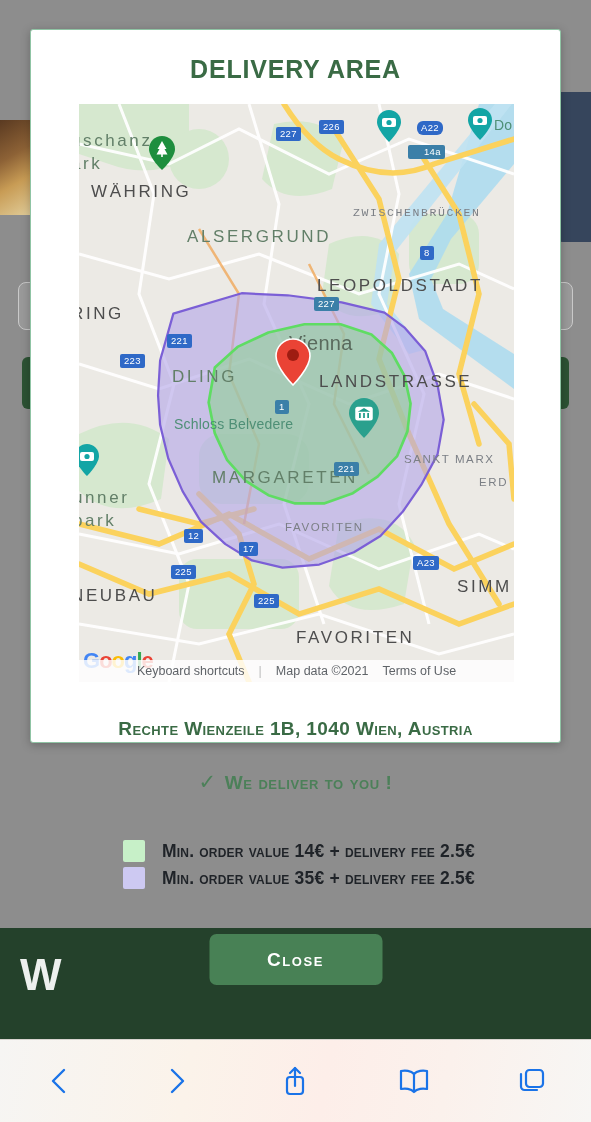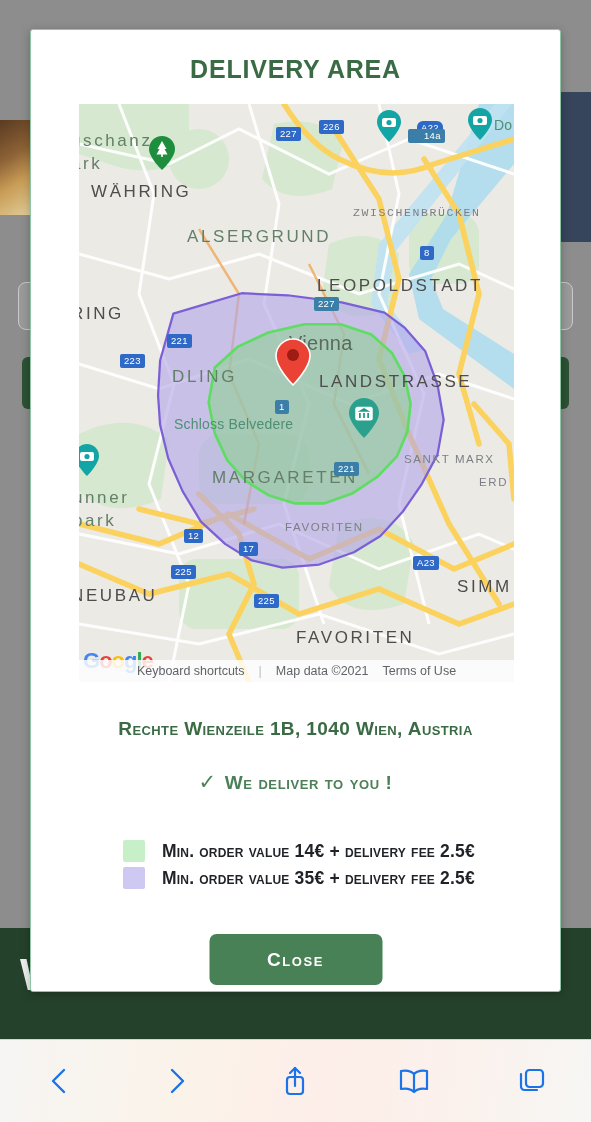--- a/index.html
+++ b/index.html
@@ -14,21 +14,21 @@
   .bg-hero2{position:absolute;right:0;top:92px;width:42px;height:150px;background:#36455c;border-bottom-left-radius:14px;}
   .bg-input-l{position:absolute;left:18px;top:282px;width:34px;height:46px;border:1px solid #c9c9c9;border-radius:8px;background:#9a9a9a;}
   .bg-input-r{position:absolute;right:18px;top:282px;width:34px;height:46px;border:1px solid #c9c9c9;border-radius:8px;background:#9a9a9a;}
   .bg-btn-l{position:absolute;left:22px;top:357px;width:30px;height:52px;background:#2c5233;border-radius:6px;}
   .bg-btn-r{position:absolute;right:22px;top:357px;width:30px;height:52px;background:#2c5233;border-radius:6px;}
   .bg-footer{position:absolute;left:0;right:0;top:928px;height:112px;background:#24412b;}
   .bg-footer-w{position:absolute;left:20px;top:950px;color:#ffffff;font-size:44px;font-weight:bold;letter-spacing:-1px;opacity:.92;}
 
   
   #modal{
-    position:absolute;left:30px;top:29px;width:531px;height:963px;
+    position:absolute;left:30px;top:29px;width:531px;height:714px;
     background:#ffffff;border:1px solid #8fc4a4;border-radius:3px;
     box-shadow:0 2px 10px rgba(0,0,0,.25);
     box-sizing:border-box;
   }
   #modal-title{
     text-align:center;color:#3a6b45;font-size:25px;font-weight:bold;
     letter-spacing:.8px;margin-top:25px;
     font-family:"Liberation Sans Narrow","Liberation Sans",sans-serif;
     font-stretch:condensed;text-transform:uppercase;
   }
@@ -196,21 +196,21 @@
         <div class="map-label lbl-green" style="left: -6px; top: 407px;">park</div>
         <div class="map-label lbl-green" style="left: -8px; top: 27px;">uschanz</div>
         <div class="map-label lbl-green" style="left: -8px; top: 50px;">ark</div>
         <div class="map-label lbl-poi" style="left: 415px; top: 13px;">Do</div>
         <div class="map-label lbl-poi" style="left: 95px; top: 312px;">Schloss Belvedere</div>
       </div>
     <div id="map-shields">
         <div class="shield" style="left: 197px; top: 23px;">227</div>
         <div class="shield" style="left: 240px; top: 16px;">226</div>
         <div class="shield" style="left: 338px; top: 17px; border-radius: 6px;">A22</div>
-        <div class="shield t" style="left: 329px; top: 25px; padding-left: 16px;">14a</div>
+        <div class="shield t" style="left: 329px; top: 41px; padding-left: 16px;">14a</div>
         <div class="shield" style="left: 341px; top: 142px;">8</div>
         <div class="shield t" style="left: 235px; top: 193px;">227</div>
         <div class="shield" style="left: 88px; top: 230px;">221</div>
         <div class="shield" style="left: 41px; top: 250px;">223</div>
         <div class="shield t" style="left: 196px; top: 296px;">1</div>
         <div class="shield t" style="left: 255px; top: 358px;">221</div>
         <div class="shield" style="left: 105px; top: 425px;">12</div>
         <div class="shield" style="left: 160px; top: 438px;">17</div>
         <div class="shield" style="left: 92px; top: 461px;">225</div>
         <div class="shield" style="left: 175px; top: 490px;">225</div>

